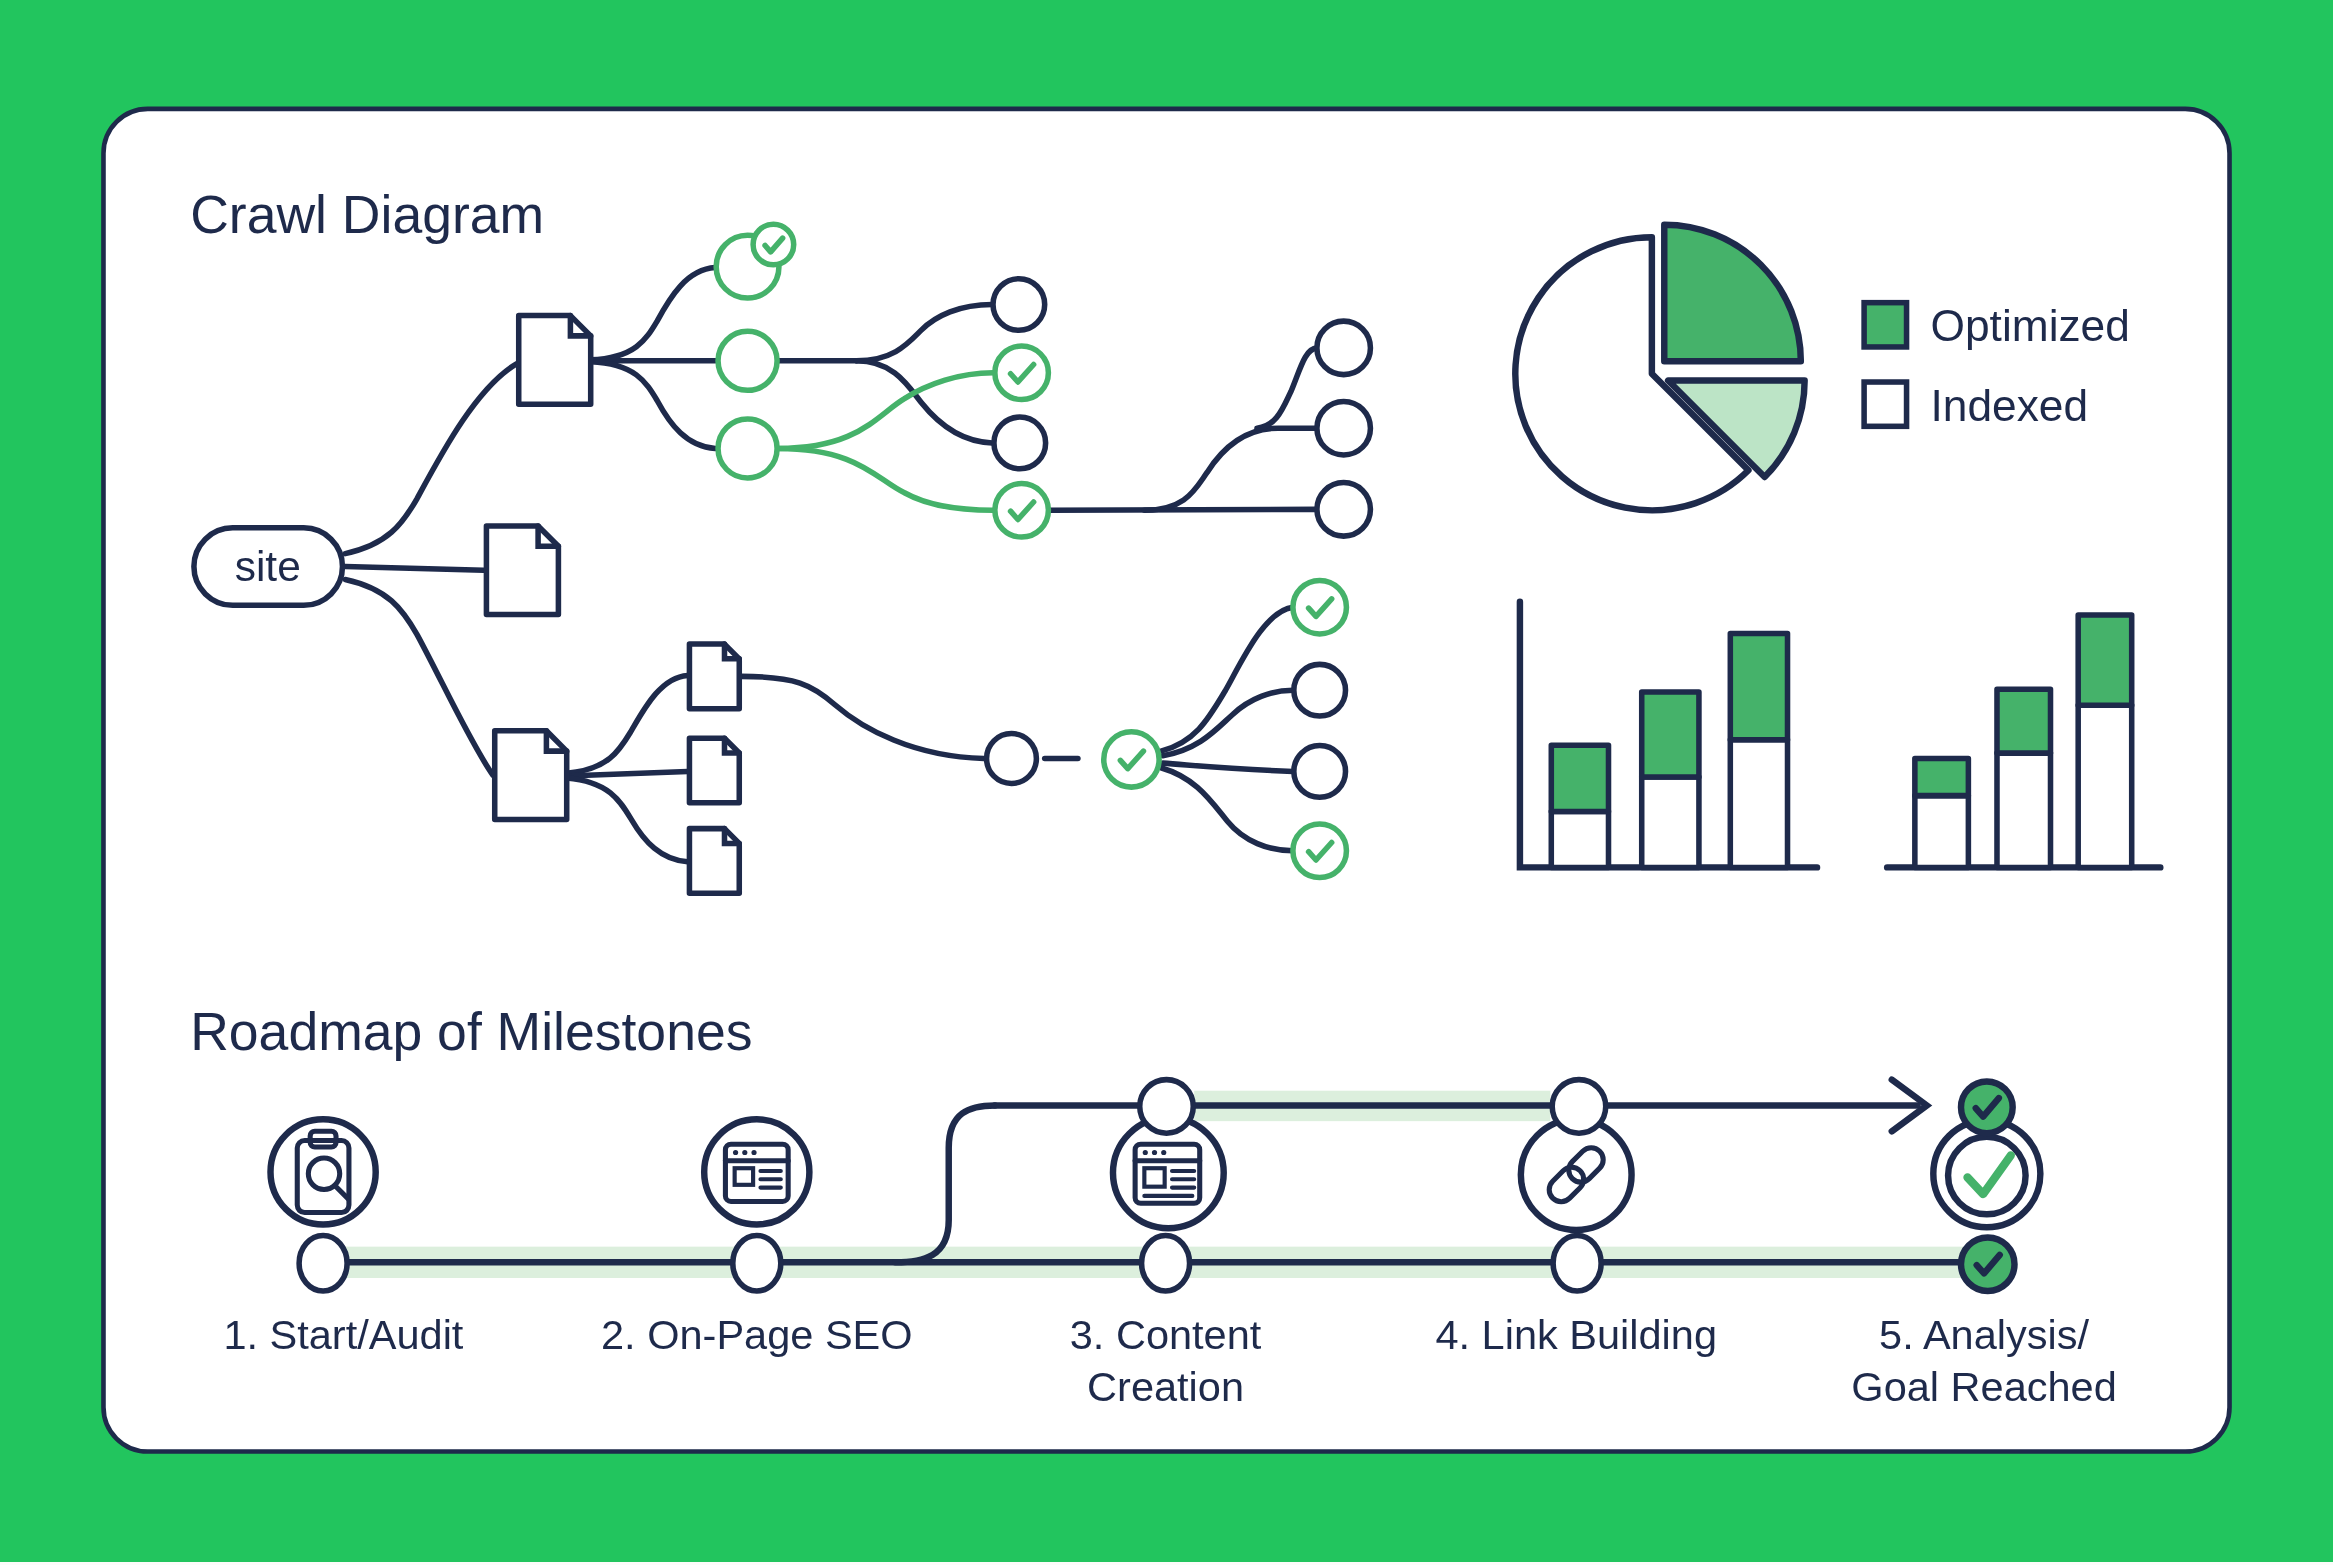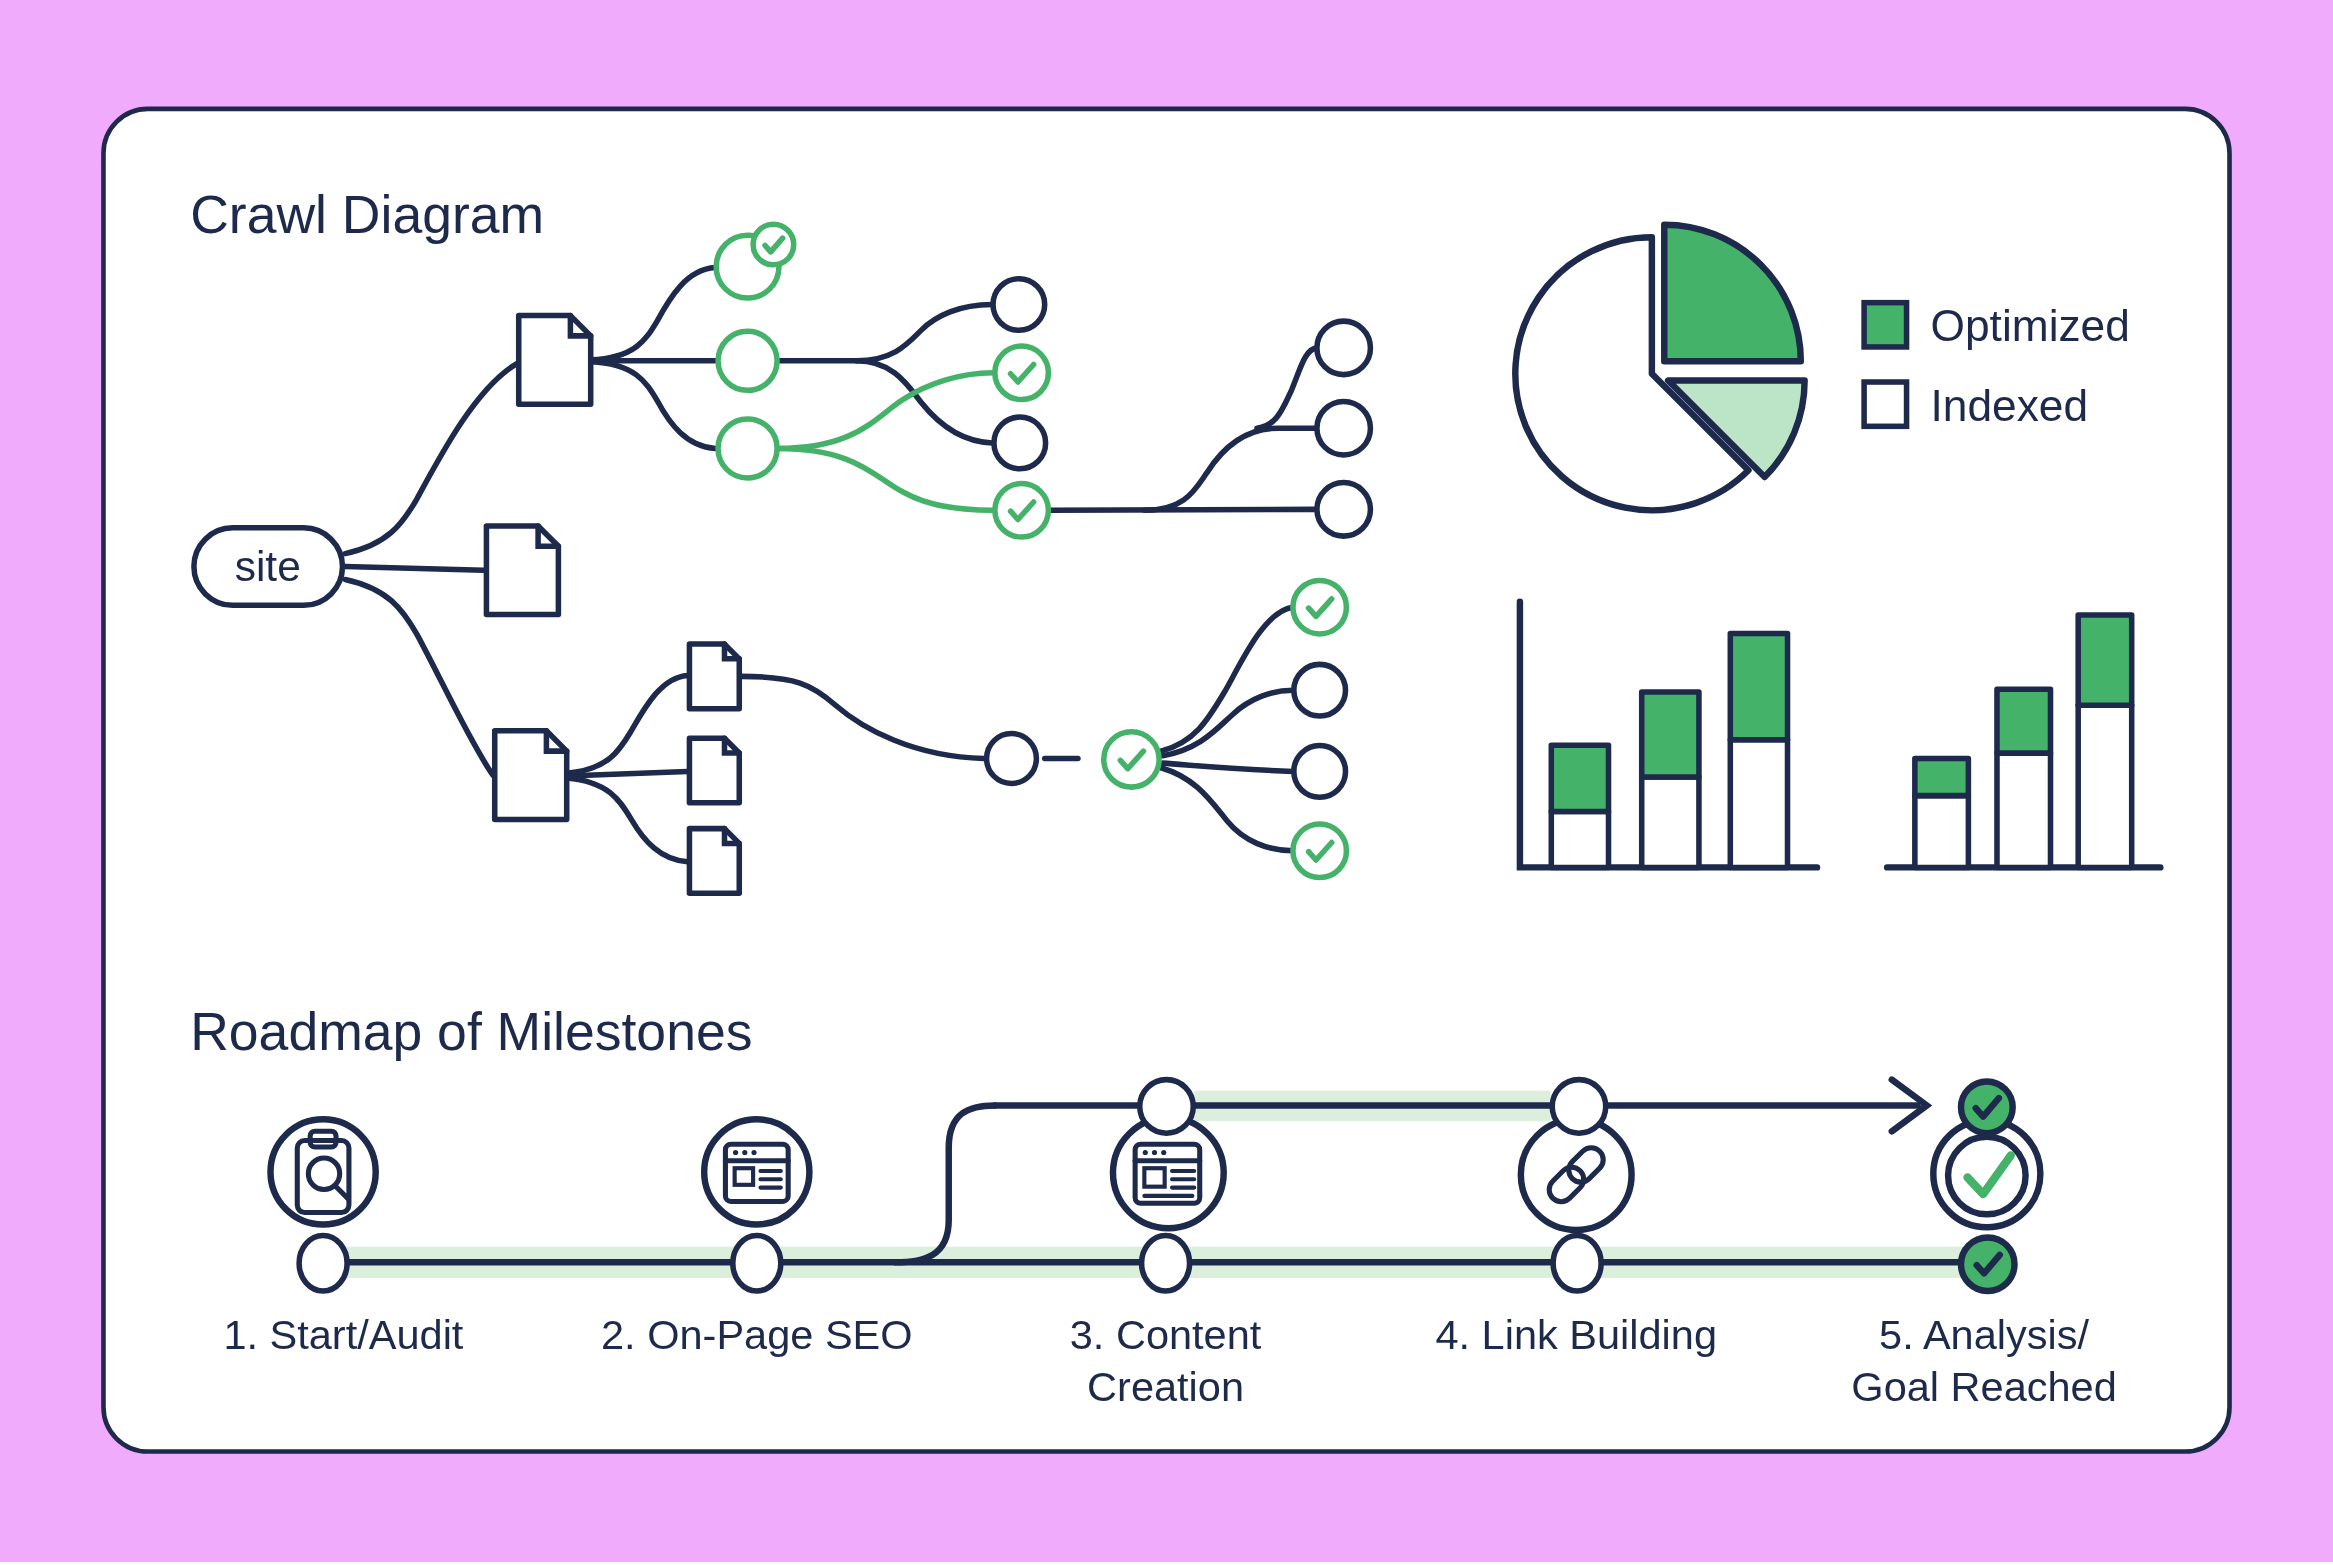--- a/index.html
+++ b/index.html
@@ -1,17 +1,17 @@
 <!DOCTYPE html>
 <html style="font-size:14.8px"><head>
 <meta charset="utf-8">
 <style>
   html,body { margin:0; padding:0; background:#fcfcfa; }
   body { font-family:"Liberation Sans", sans-serif; }
-  .stage { position:relative; width:2333px; height:1562px; background:#f0abfc; }
+  .stage { position:relative; width:2333px; height:1562px; background:#22c55e; }
   svg { display:block; }
 
   .navy-line   { stroke:#1e2a4b; stroke-width:6; fill:none; stroke-linecap:round; }
   .navy-thick  { stroke:#1e2a4b; stroke-width:7; fill:none; stroke-linecap:round; }
   .green-line  { stroke:#45b26a; stroke-width:6; fill:none; stroke-linecap:round; }
   .node-navy   { fill:#ffffff; stroke:#1e2a4b; stroke-width:6; }
   .node-green  { fill:#ffffff; stroke:#45b26a; stroke-width:6; }
   .node-filled { fill:#45b26a; stroke:#1e2a4b; stroke-width:7; }
   .check-green { stroke:#45b26a; stroke-width:6; fill:none; stroke-linecap:round; stroke-linejoin:round; }
   .check-navy  { stroke:#1e2a4b; stroke-width:7; fill:none; stroke-linecap:round; stroke-linejoin:round; }

